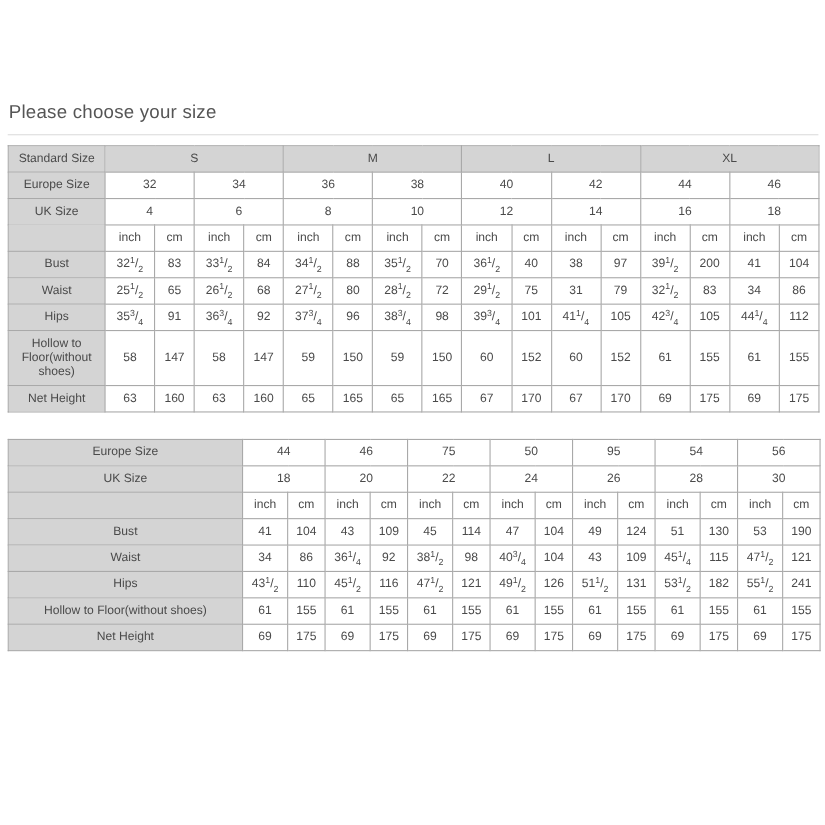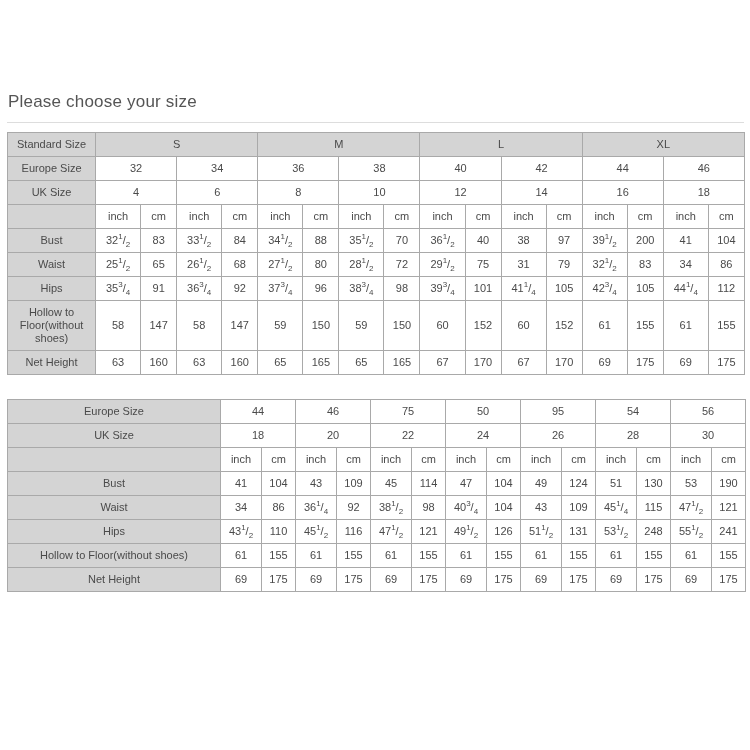--- a/index.html
+++ b/index.html
@@ -299,21 +299,21 @@
           <td>110</td>
           <td>45<sup>1</sup>/<sub>2</sub></td>
           <td>116</td>
           <td>47<sup>1</sup>/<sub>2</sub></td>
           <td>121</td>
           <td>49<sup>1</sup>/<sub>2</sub></td>
           <td>126</td>
           <td>51<sup>1</sup>/<sub>2</sub></td>
           <td>131</td>
           <td>53<sup>1</sup>/<sub>2</sub></td>
-          <td>248</td>
+          <td>182</td>
           <td>55<sup>1</sup>/<sub>2</sub></td>
           <td>241</td>
         </tr>
         <tr>
           <td class="g">Hollow to Floor(without shoes)</td>
           <td>61</td>
           <td>155</td>
           <td>61</td>
           <td>155</td>
           <td>61</td>

